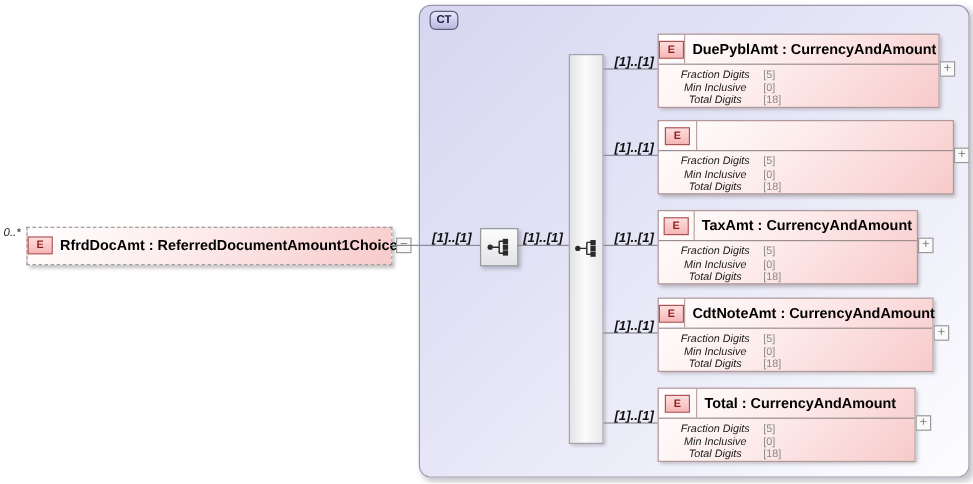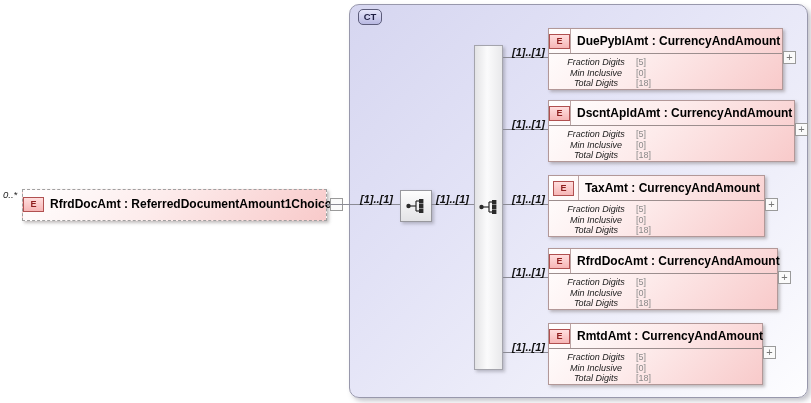--- a/index.html
+++ b/index.html
@@ -136,21 +136,20 @@
   </div>
   <div class="toggle-box" style="left:783px;top:51px;">+</div>
 
   <div class="hline" style="left:503px;top:129px;width:45px;"></div>
   <span class="card-label" style="left:512px;top:118px;">[1]..[1]</span>
   <div class="elem-box" style="left:548px;top:100px;width:245px;height:60px;">
     <div class="title-row">
       <span class="badge-cell">
           <span class="e-badge">E</span>
         </span>
-      <span class="elem-name">DscntApldAmt : CurrencyAndAmount</span>
     </div>
     <div class="facets">
       <div class="facet-row">
           <span class="facet-label">Fraction Digits</span>
           <span class="facet-value">[5]</span>
         </div>
       <div class="facet-row">
           <span class="facet-label">Min Inclusive</span>
           <span class="facet-value">[0]</span>
         </div>
@@ -188,21 +187,21 @@
   </div>
   <div class="toggle-box" style="left:765px;top:198px;">+</div>
 
   <div class="hline" style="left:503px;top:277px;width:45px;"></div>
   <span class="card-label" style="left:512px;top:266px;">[1]..[1]</span>
   <div class="elem-box" style="left:548px;top:248px;width:228px;height:60px;">
     <div class="title-row">
       <span class="badge-cell">
           <span class="e-badge">E</span>
         </span>
-      <span class="elem-name">RfrdDocAmt : CurrencyAndAmount</span>
+      <span class="elem-name">CdtNoteAmt : CurrencyAndAmount</span>
     </div>
     <div class="facets">
       <div class="facet-row">
           <span class="facet-label">Fraction Digits</span>
           <span class="facet-value">[5]</span>
         </div>
       <div class="facet-row">
           <span class="facet-label">Min Inclusive</span>
           <span class="facet-value">[0]</span>
         </div>
@@ -214,21 +213,21 @@
   </div>
   <div class="toggle-box" style="left:778px;top:271px;">+</div>
 
   <div class="hline" style="left:503px;top:352px;width:45px;"></div>
   <span class="card-label" style="left:512px;top:341px;">[1]..[1]</span>
   <div class="elem-box" style="left:548px;top:323px;width:213px;height:60px;">
     <div class="title-row">
       <span class="badge-cell">
           <span class="e-badge">E</span>
         </span>
-      <span class="elem-name">RmtdAmt : CurrencyAndAmount</span>
+      <span class="elem-name">Total : CurrencyAndAmount</span>
     </div>
     <div class="facets">
       <div class="facet-row">
           <span class="facet-label">Fraction Digits</span>
           <span class="facet-value">[5]</span>
         </div>
       <div class="facet-row">
           <span class="facet-label">Min Inclusive</span>
           <span class="facet-value">[0]</span>
         </div>

